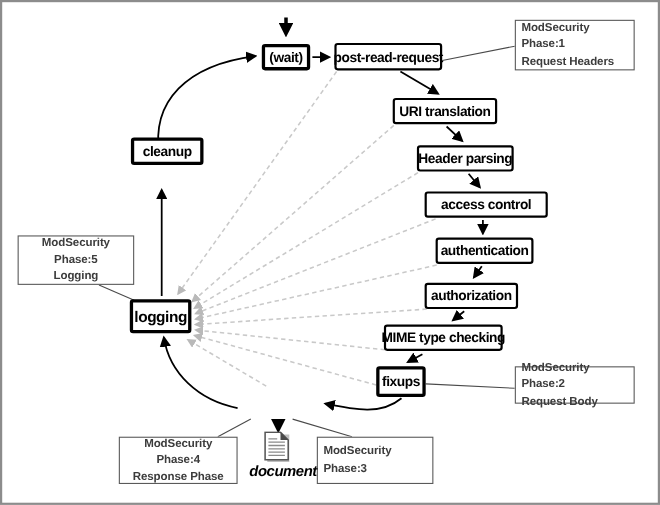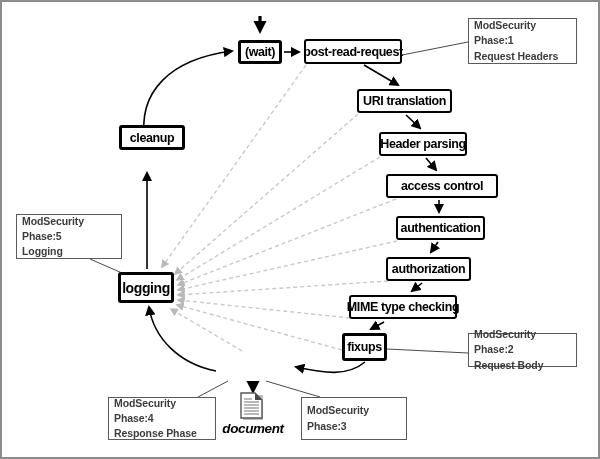--- a/index.html
+++ b/index.html
@@ -33,29 +33,29 @@
     background:#ffffff;
     border:1px solid #5a5a5a;
     display:flex;flex-direction:column;justify-content:center;
     padding:14px 5px;
     font-weight:bold;
     font-size:10.5px;
     line-height:1.45;
     color:#3c3c3c;
     letter-spacing:-0.1px;
   }
-  .callout.align-right{text-align:left;}
+  .callout.align-right{text-align:center;}
   .doc-icon{
     position:absolute;z-index:2;
     left:237px;top:390px;width:26px;height:29px;
   }
   .doc-label{
     position:absolute;z-index:2;
     left:216px;top:419px;width:70px;
-    text-align:center;
+    text-align:right;
     font-weight:bold;font-style:italic;
     font-size:13.5px;letter-spacing:-0.4px;
     color:#000000;
   }
 </style>
 </head>
 <body>
 
 <div class="canvas">
 
@@ -158,21 +158,21 @@
   <div class="callout" style="left:466px;top:16px;width:109px;height:46px;">
     <span>ModSecurity Phase:1</span>
     <span>Request Headers</span>
   </div>
 
   <div class="callout" style="left:466px;top:331px;width:109px;height:34px;">
     <span>ModSecurity Phase:2</span>
     <span>Request Body</span>
   </div>
 
-  <div class="callout" style="left:299px;top:395px;width:106px;height:43px;">
+  <div class="callout" style="left:286px;top:395px;width:106px;height:43px;">
     <span>ModSecurity Phase:3</span>
   </div>
 
   <div class="callout align-right" style="left:106px;top:395px;width:108px;height:43px;">
     <span>ModSecurity Phase:4</span>
     <span>Response Phase</span>
   </div>
 
   <div class="callout align-right" style="left:14px;top:212px;width:106px;height:45px;">
     <span>ModSecurity Phase:5</span>

